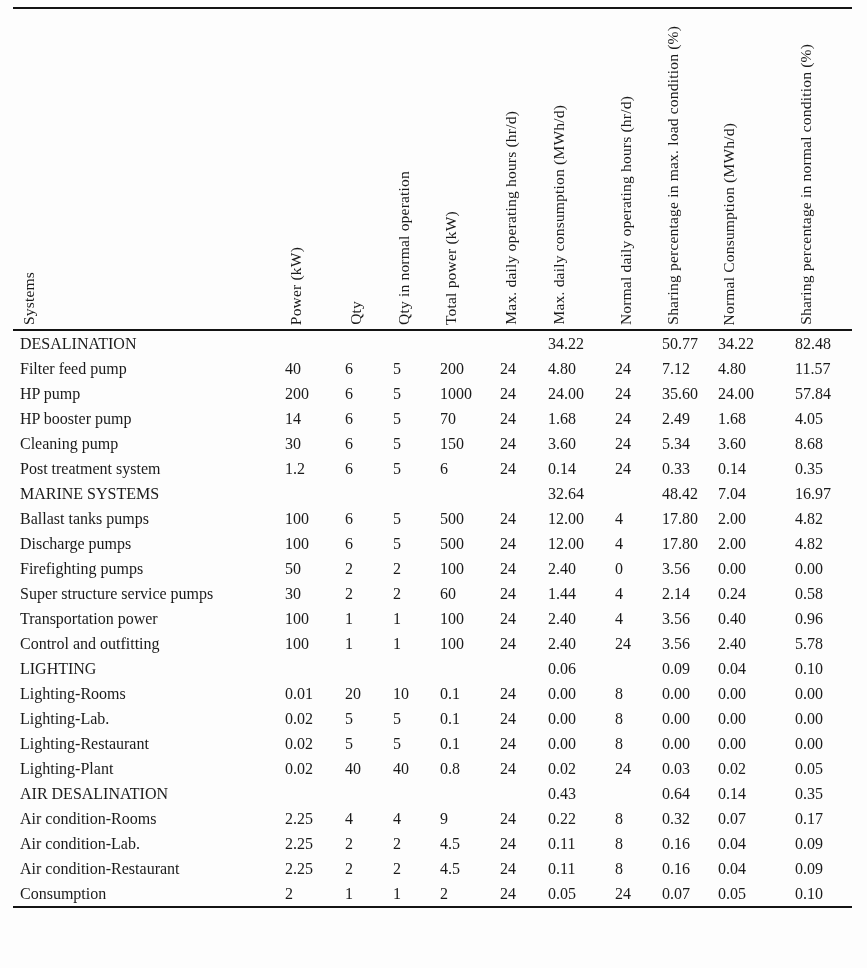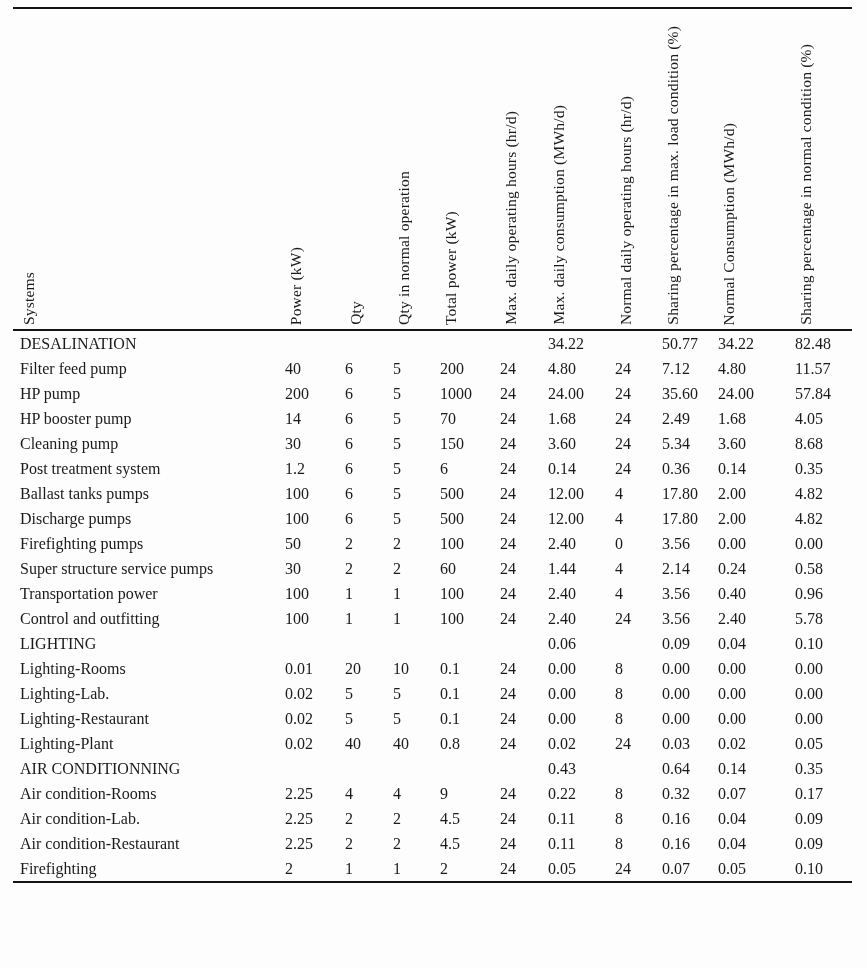--- a/index.html
+++ b/index.html
@@ -185,23 +185,36 @@
         </tr>
         <tr>
           <td class="sys">Post treatment system</td>
           <td>1.2</td>
           <td>6</td>
           <td>5</td>
           <td>6</td>
           <td>24</td>
           <td>0.14</td>
           <td>24</td>
-          <td>0.36</td>
+          <td>0.33</td>
           <td>0.14</td>
           <td>0.35</td>
+        </tr>
+        <tr>
+          <td class="sys">MARINE SYSTEMS</td>
+          <td></td>
+          <td></td>
+          <td></td>
+          <td></td>
+          <td></td>
+          <td>32.64</td>
+          <td></td>
+          <td>48.42</td>
+          <td>7.04</td>
+          <td>16.97</td>
         </tr>
         <tr>
           <td class="sys">Ballast tanks pumps</td>
           <td>100</td>
           <td>6</td>
           <td>5</td>
           <td>500</td>
           <td>24</td>
           <td>12.00</td>
           <td>4</td>
@@ -333,21 +346,21 @@
           <td>40</td>
           <td>0.8</td>
           <td>24</td>
           <td>0.02</td>
           <td>24</td>
           <td>0.03</td>
           <td>0.02</td>
           <td>0.05</td>
         </tr>
         <tr>
-          <td class="sys">AIR CONDITIONNING</td>
+          <td class="sys">AIR DESALINATION</td>
           <td></td>
           <td></td>
           <td></td>
           <td></td>
           <td></td>
           <td>0.43</td>
           <td></td>
           <td>0.64</td>
           <td>0.14</td>
           <td>0.35</td>
@@ -385,21 +398,21 @@
           <td>2</td>
           <td>4.5</td>
           <td>24</td>
           <td>0.11</td>
           <td>8</td>
           <td>0.16</td>
           <td>0.04</td>
           <td>0.09</td>
         </tr>
         <tr>
-          <td class="sys">Firefighting</td>
+          <td class="sys">Consumption</td>
           <td>2</td>
           <td>1</td>
           <td>1</td>
           <td>2</td>
           <td>24</td>
           <td>0.05</td>
           <td>24</td>
           <td>0.07</td>
           <td>0.05</td>
           <td>0.10</td>

